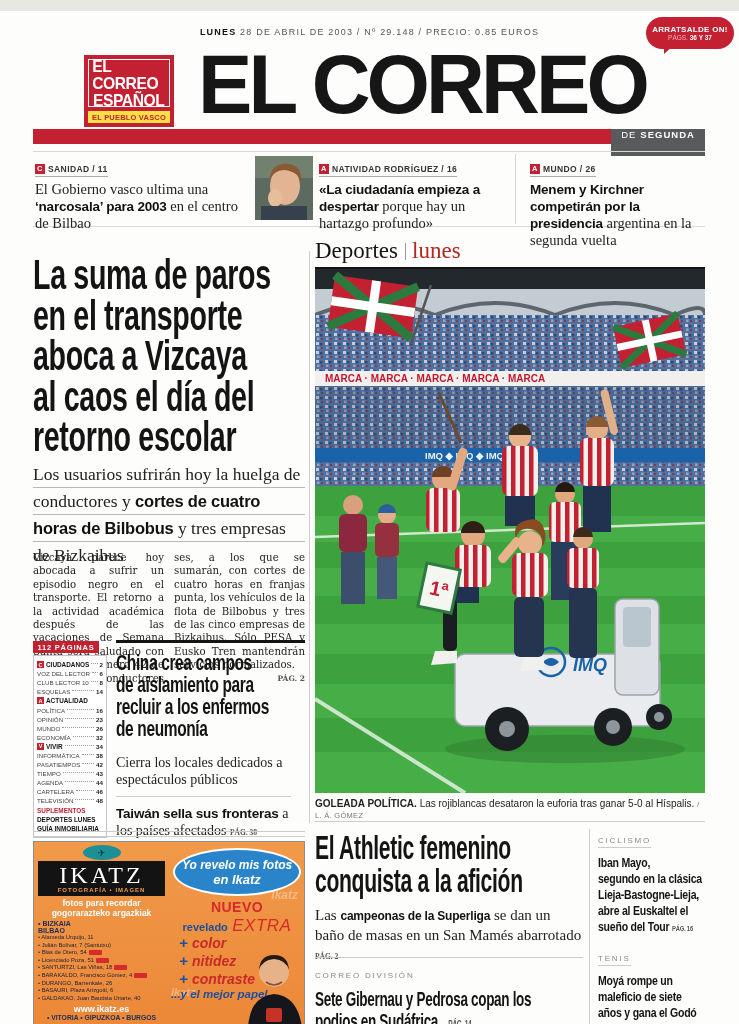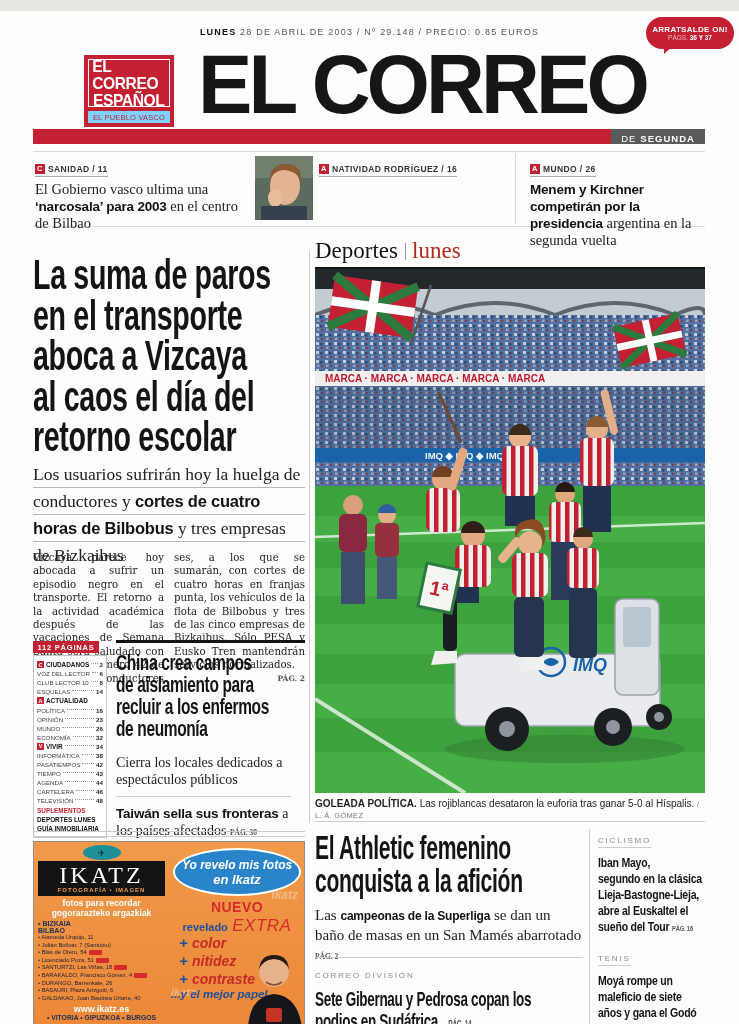--- a/index.html
+++ b/index.html
@@ -12,27 +12,27 @@
   .badge{left:646px;top:6px;width:88px;height:32px;background:#c32032;border-radius:16px;
          display:flex;flex-direction:column;justify-content:center;align-items:center;color:#fff;}
   .badge .b1{font-weight:bold;font-size:8px;letter-spacing:.3px;}
   .badge .b2{font-size:6.5px;color:#f3b6bd;}
   .badge .b2 b{color:#fff;}
   .badgeTail{left:664px;top:34px;width:0;height:0;border-left:10px solid #c32032;border-bottom:9px solid transparent;}
   .logoBox{left:84px;top:44px;width:90px;height:72px;background:#c32032;padding:0;}
   .logoInner{position:absolute;left:4px;top:4px;right:4px;height:46px;border:1px solid #fff;
              display:flex;flex-direction:column;align-items:center;justify-content:center;}
   .logoInner div{color:#fff;font-weight:bold;font-size:17px;line-height:17px;letter-spacing:-.5px;transform:scaleX(.92);}
-  .logoFoot{position:absolute;left:4px;bottom:4px;right:4px;height:12px;background:#7dd3fc;color:#c32032;
-            font-weight:normal;font-size:7.5px;display:flex;align-items:center;justify-content:center;letter-spacing:.2px;}
+  .logoFoot{position:absolute;left:4px;bottom:4px;right:4px;height:12px;background:#fde047;color:#c32032;
+            font-weight:bold;font-size:7.5px;display:flex;align-items:center;justify-content:center;letter-spacing:.2px;}
   .mastTitle{left:176px;top:28px;width:492px;height:90px;display:flex;align-items:center;justify-content:center;
              font-weight:bold;font-size:84px;letter-spacing:-4px;color:#161616;transform:scaleX(.97);transform-origin:center;}
   .regionBar{left:33px;top:118px;width:672px;height:15px;background:#c32032;}
-  .regionSeg{position:absolute;right:0;top:0;width:94px;height:15px;background:#595a5c;color:#fff;
-             display:flex;align-items:flex-end;justify-content:center;font-size:9.5px;letter-spacing:1px;}
+  .regionSeg{position:absolute;right:0;top:0;width:94px;height:27px;background:#595a5c;color:#fff;
+             display:flex;align-items:flex-start;justify-content:center;font-size:9.5px;letter-spacing:1px;}
   .regionSeg b{margin-left:4px;}
   
   .strip{left:33px;top:140px;width:672px;height:74px;border-top:1px solid #d9d9d9;border-bottom:1px solid #d9d9d9;
          display:flex;align-items:stretch;}
   .kick{display:inline-flex;align-items:center;gap:3px;border-bottom:1px solid #aaa;padding-bottom:2px;
         font-weight:bold;font-size:8.5px;letter-spacing:.4px;color:#333;}
   .chip{width:10px;height:10px;background:#c32032;color:#fff;font-weight:bold;font-size:7.5px;
         display:inline-flex;align-items:center;justify-content:center;}
   .stripHead{font-family:"Liberation Serif",serif;font-size:14.5px;line-height:17px;color:#222;margin-top:4px;}
   .sb{font-family:"Liberation Sans",sans-serif;font-weight:bold;font-size:13.5px;letter-spacing:-.2px;color:#111;}
@@ -148,20 +148,21 @@
       <ellipse cx="30" cy="30" rx="15" ry="19" fill="#e3b493"></ellipse>
       <path d="M14,26 Q16,6 33,8 Q48,9 46,28 Q45,16 30,14 Q18,14 14,26 Z" fill="#8a5a33"></path>
       <ellipse cx="20" cy="42" rx="7" ry="9" fill="#e8bd9c"></ellipse>
       <rect x="6" y="50" width="46" height="14" fill="#37404d"></rect>
     </svg>
     <div style="width:184px;padding:5px 4px 0 66px;">
       <span class="kick">
           <span class="chip">A</span>
           <span>NATIVIDAD RODRÍGUEZ / 16</span>
         </span>
+      <div class="stripHead"><b class="sb">«La ciudadanía empieza a despertar</b><span> porque hay un hartazgo profundo»</span></div>
     </div>
     <div class="vdiv"></div>
     <div style="flex:1;padding:5px 2px 0 6px;">
       <span class="kick">
           <span class="chip">A</span>
           <span>MUNDO / 26</span>
         </span>
       <div class="stripHead"><b class="sb">Menem y Kirchner competirán por la presidencia</b><span> argentina en la segunda vuelta</span></div>
     </div>
   </div>

